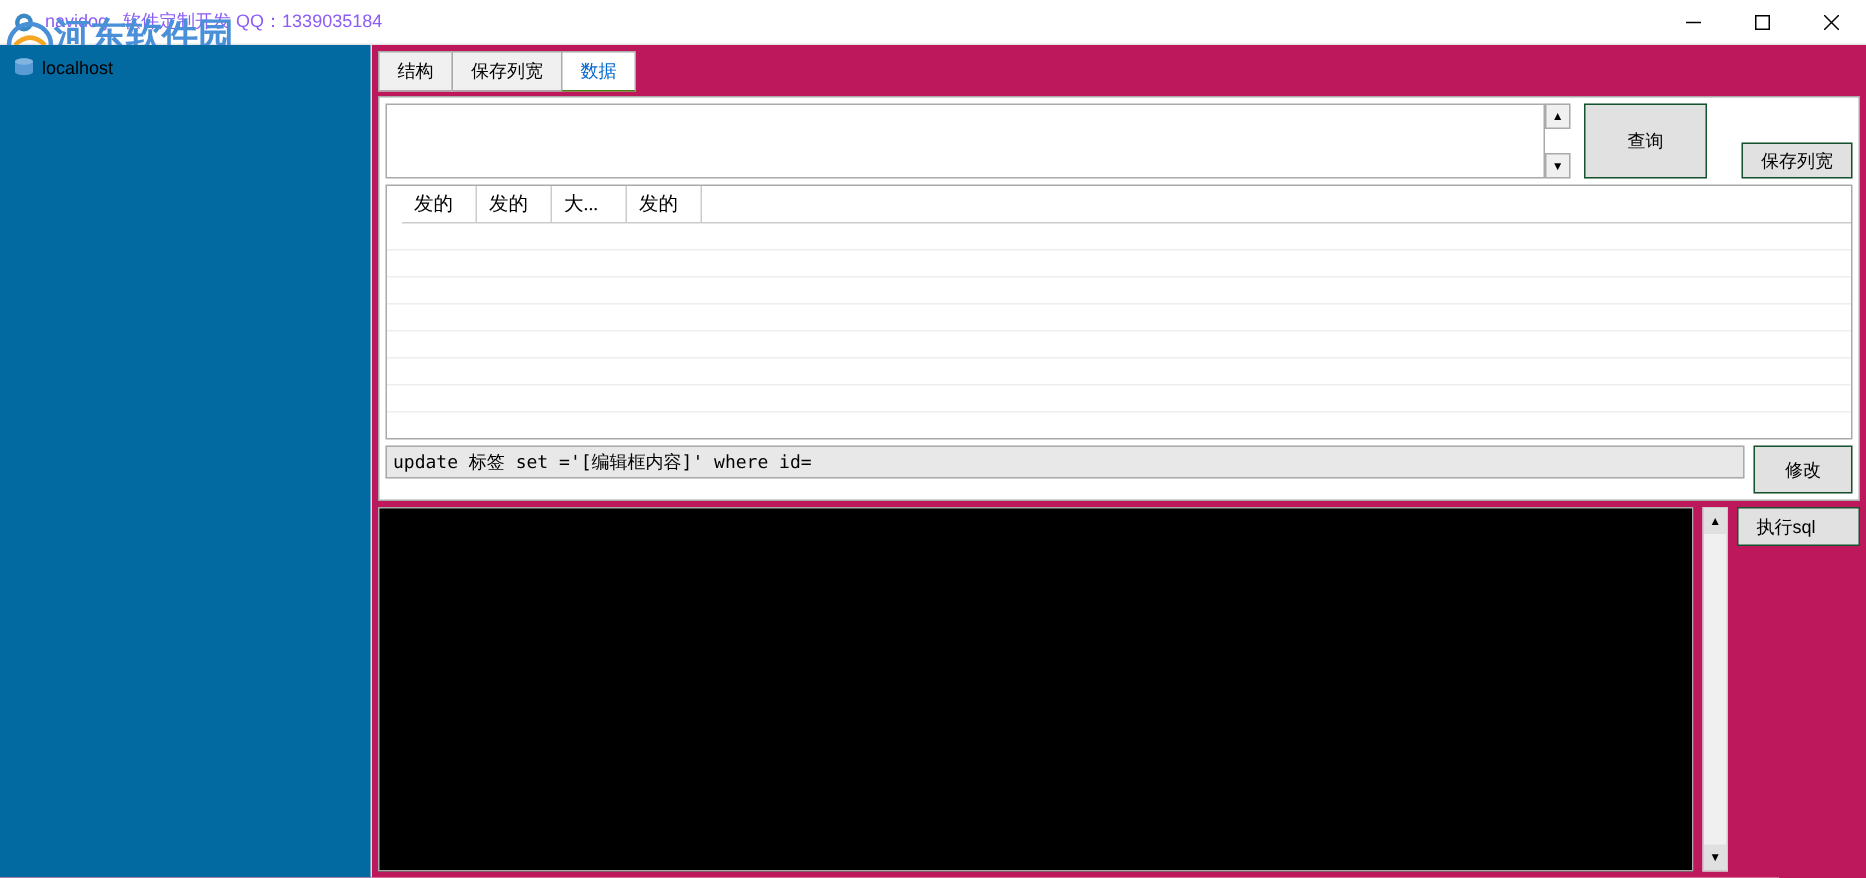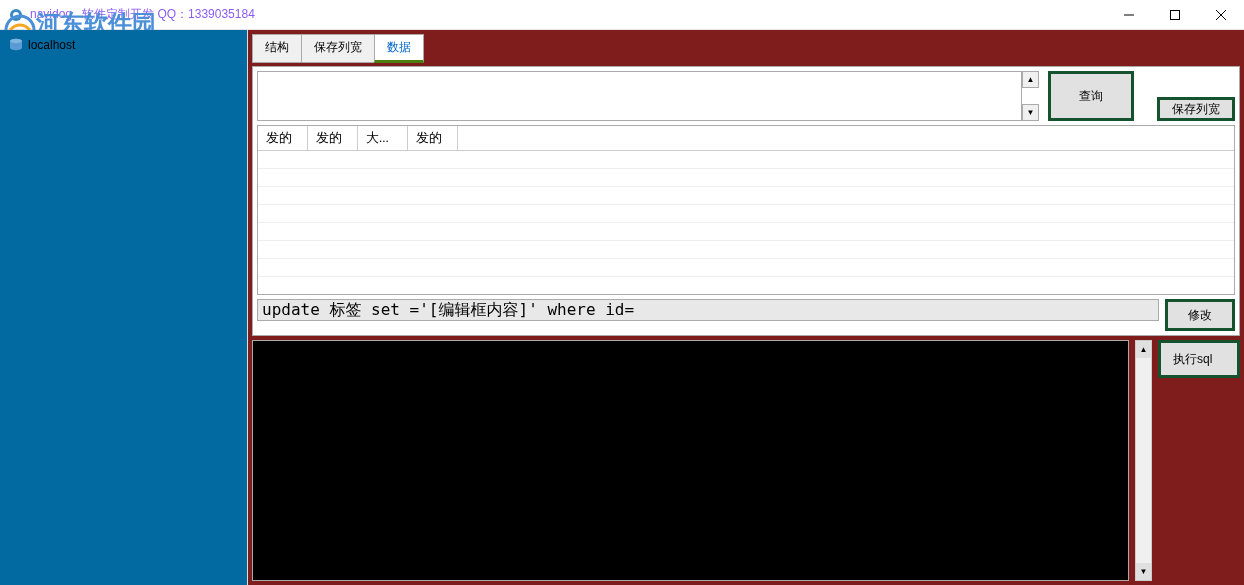--- a/index.html
+++ b/index.html
@@ -16,53 +16,53 @@
     .watermark { position: absolute; top: 8px; left: 0px; pointer-events: none; z-index: 0; }
     .watermark-text1 { font-size: 24px; color: #4a90d9; font-weight: bold; font-family: "SimHei", sans-serif; }
     .watermark-text2 { font-size: 14px; color: #4a90d9; margin-left: 28px; margin-top: -2px; font-family: monospace; }
     .watermark-logo { position: absolute; left: 4px; top: 6px; }
 
     .content { display: flex; height: calc(100% - 30px); }
     .sidebar { width: 248px; background: #0369a1; padding: 6px 8px; border-right: 1px solid #ddd; position: relative; z-index: 1; }
     .tree-item { display: flex; align-items: center; gap: 4px; padding: 2px 0; font-family: monospace; }
     .tree-db-icon { width: 16px; height: 14px; display: inline-block; }
 
-    .main { flex: 1; background: #7f1d1d; padding: 4px; display: flex; flex-direction: column; gap: 4px; }
+    .main { flex: 1; background: #be185d; padding: 4px; display: flex; flex-direction: column; gap: 4px; }
 
     .tabs { display: flex; }
     .tab { padding: 4px 12px; border: 1px solid #aaa; background: #f0f0f0; cursor: pointer; margin-right: -1px; position: relative; }
-    .tab.active { background: #fff; border-bottom: 3px solid #4d7c0f; color: #0066cc; z-index: 2; }
+    .tab.active { background: #fff; border-bottom: 1px solid #4d7c0f; color: #0066cc; z-index: 2; }
 
     .panel-top { background: #fff; border: 1px solid #aaa; padding: 4px; display: flex; flex-direction: column; gap: 4px; flex: 0 0 auto; margin-top: -1px; }
     .query-row { display: flex; gap: 8px; align-items: flex-start; }
     .query-textarea { flex: 1; height: 50px; border: 1px solid #aaa; resize: none; padding: 2px; font-family: monospace; }
     .query-scrollbtns { width: 18px; display: flex; flex-direction: column; height: 50px; justify-content: space-between; margin-left: -8px; }
     .scroll-up, .scroll-down { width: 17px; height: 17px; border: 1px solid #aaa; background: #f0f0f0; display: flex; align-items: center; justify-content: center; font-size: 8px; }
-    .btn { padding: 6px 28px; border: 3px solid #14532d; background: #e1e1e1; cursor: pointer; height: 28px; display: flex; align-items: center; }
+    .btn { padding: 6px 28px; border: 1px solid #14532d; background: #e1e1e1; cursor: pointer; height: 28px; display: flex; align-items: center; }
     .btn-tall { height: 50px; }
     .btn-save-col { margin-left: 15px; height: 24px; align-self: flex-end; padding: 4px 12px; }
 
     .data-grid { border: 1px solid #aaa; height: 170px; background: #fff; overflow: hidden; }
-    .grid-header { display: flex; background: #fff; border-bottom: 1px solid #ccc; }
+    .grid-header { display: flex; background: #fff; border-bottom: 1px solid #ccc; margin-left: 10px; }
     .grid-header-cell { padding: 3px 8px; border-right: 1px solid #ccc; font-family: "SimSun"; font-size: 13px; min-width: 50px; }
     .grid-rows { }
     .grid-row { height: 18px; border-bottom: 1px solid #eee; }
 
     .update-row { display: flex; gap: 6px; }
-    .update-input { flex: 1; border: 1px solid #aaa; background: #e8e8e8; padding: 3px 4px; font-family: monospace; font-size: 16px; height: 22px; }
+    .update-input { flex: 1; border: 1px solid #aaa; background: #e8e8e8; padding: 3px 4px; font-family: monospace; font-size: 12px; height: 22px; }
     .btn-modify { padding: 3px 20px; height: 32px; }
 
     .panel-bottom { display: flex; gap: 6px; flex: 1; }
     .console { flex: 1; background: #000; border: 1px solid #aaa; }
     .console-scrollbar { width: 17px; background: #f0f0f0; border: 1px solid #ccc; position: relative; }
     .scroll-arrow { position: absolute; width: 15px; height: 17px; background: #e0e0e0; display: flex; align-items: center; justify-content: center; font-size: 8px; left: 0; }
     .scroll-top { top: 0; }
     .scroll-bot { bottom: 0; }
     .right-col { width: 82px; display: flex; flex-direction: column; }
-    .btn-exec { padding: 6px 12px; height: 38px; }
+    .btn-exec { padding: 6px 12px; height: 26px; }
   </style>
 </head>
 <body>
 
 <div class="watermark">
   <div class="watermark-logo">
     <svg width="32" height="32" viewBox="0 0 32 32">
       <circle cx="16" cy="16" r="14" fill="none" stroke="#4a90d9" stroke-width="3"></circle>
       <path d="M 6 16 Q 16 6 26 16" fill="none" stroke="#f5a623" stroke-width="3"></path>
     </svg>

